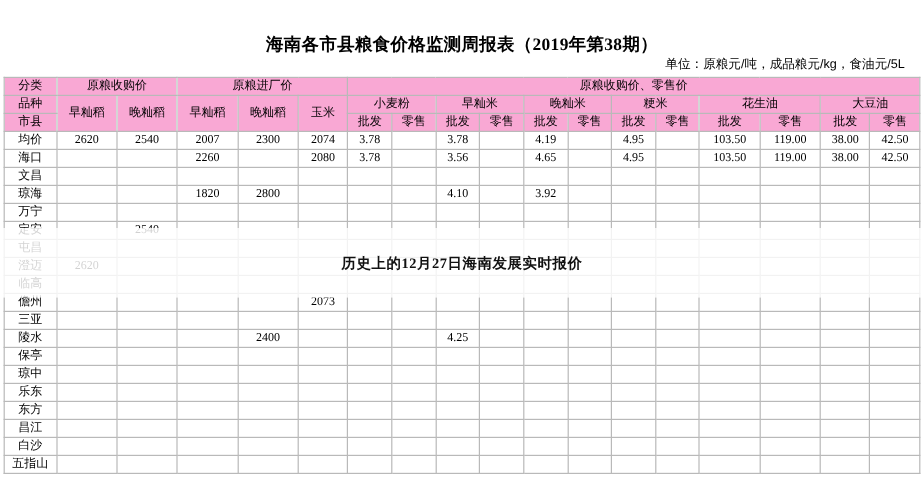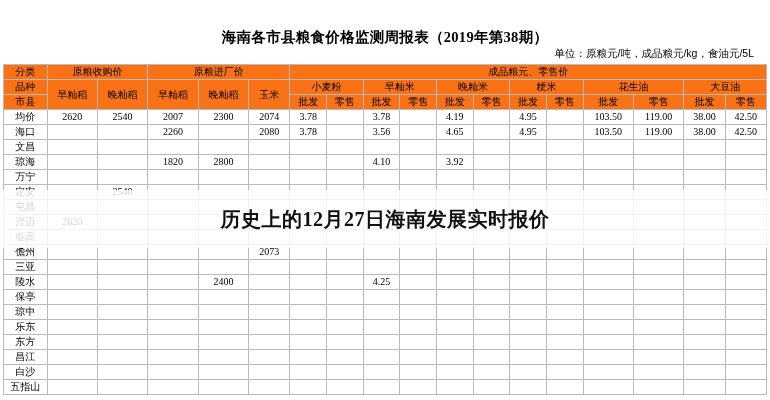--- a/index.html
+++ b/index.html
@@ -57,21 +57,21 @@
     padding: 0 2px;
     height: 14px;
     line-height: 14px;
     color: #000;
     font-weight: normal;
     text-align: center;
     overflow: hidden;
     white-space: nowrap;
   }
   table.grid th {
-    background: #f97316;
+    background: #f9a8d4;
   }
   td.lbl {
     text-align: center;
   }
   td.num {
     text-align: left;
     padding-left: 3px;
   }
   .overlay-band {
     position: absolute;
@@ -83,21 +83,21 @@
   }
   .overlay-text {
     position: absolute;
     left: 0;
     top: 190px;
     width: 770px;
     height: 58px;
     display: flex;
     align-items: center;
     justify-content: center;
-    font-size: 20px;
+    font-size: 12px;
     font-weight: bold;
     color: #111;
     letter-spacing: 0.5px;
     font-family: "Liberation Serif", serif;
   }
 </style>
 </head>
 <body>
 
 <div id="sheet">
@@ -124,21 +124,21 @@
       <col style="width:44px">
         <col style="width:44px">
       <col style="width:36px">
         <col style="width:36px">
     </colgroup>
     <thead>
       <tr>
         <th>分类</th>
         <th colspan="2">原粮收购价</th>
         <th colspan="3">原粮进厂价</th>
-        <th colspan="12">成品粮元、零售价</th>
+        <th colspan="12">原粮收购价、零售价</th>
       </tr>
       <tr>
         <th>品种</th>
         <th rowspan="2">早籼稻</th>
         <th rowspan="2">晚籼稻</th>
         <th rowspan="2">早籼稻</th>
         <th rowspan="2">晚籼稻</th>
         <th rowspan="2">玉米</th>
         <th colspan="2">小麦粉</th>
         <th colspan="2">早籼米</th>

